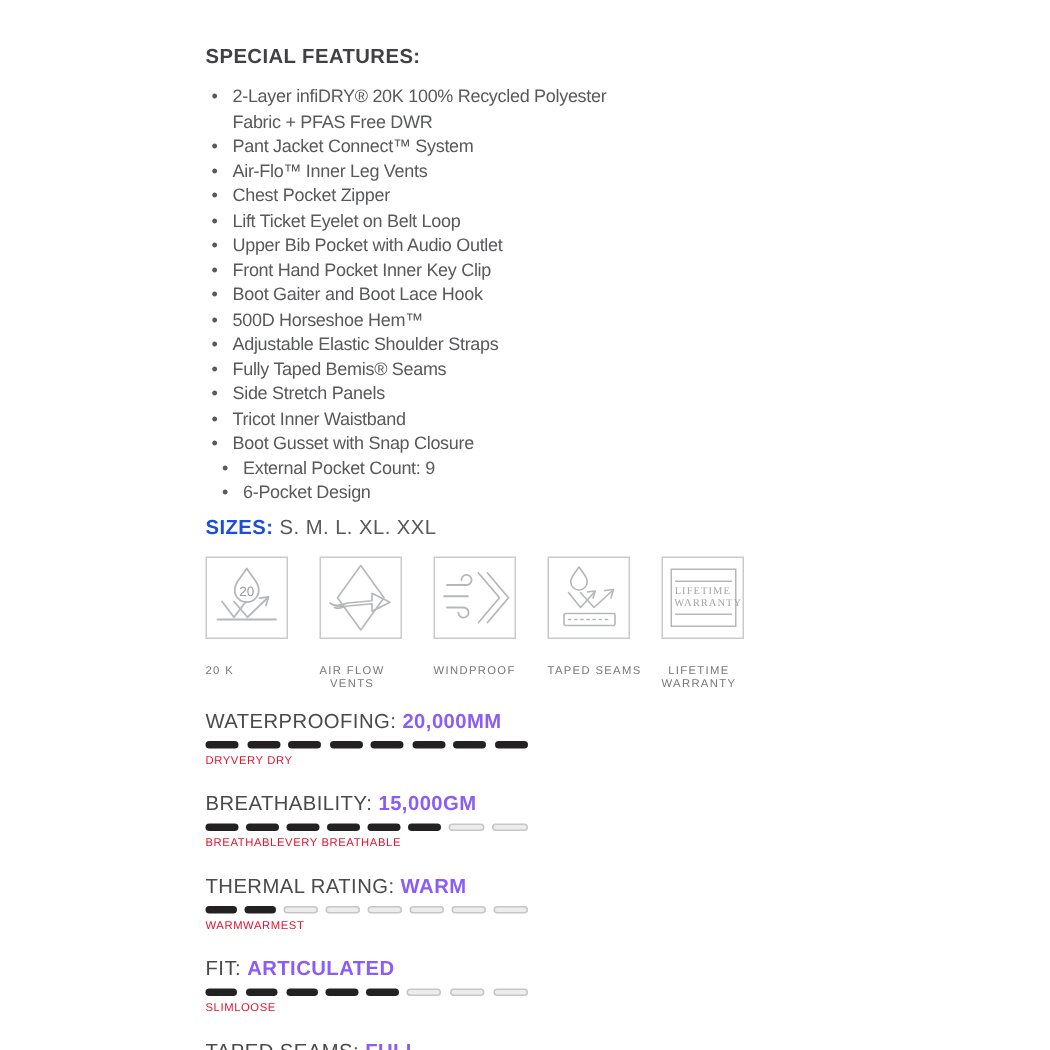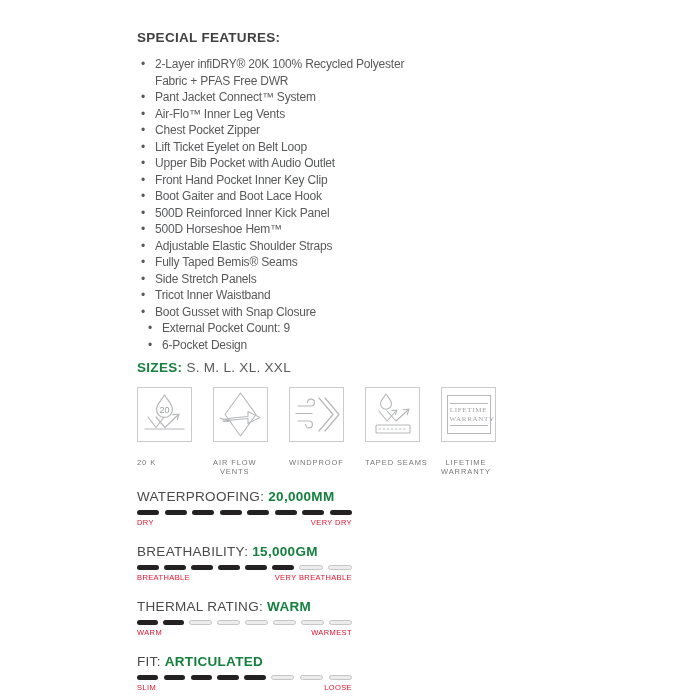--- a/index.html
+++ b/index.html
@@ -14,66 +14,65 @@
   .cols { display:flex; margin-top:11px;flex-direction:column; }
   ul.features { list-style:none; }
   ul.features.left  { width:288px; }
   ul.features.right { width:160px; margin-left:7px; }
   ul.features li { position:relative; padding-left:18px; font-size:12px;
                    line-height:16.5px; letter-spacing:-.2px; color:#58595b; }
   ul.features li::before { content:"•"; position:absolute; left:4px; top:0; color:#58595b; }
 
   
   .sizes { margin-top:7px; font-size:13.5px; letter-spacing:.3px; color:#58595b; }
-  .sizes b { color:#15803d; font-weight:700; }
+  .sizes b { color:#1d4ed8; font-weight:700; }
 
   
   .icons-row { display:flex; gap:21px; margin-top:12px; }
   .icon-cell { width:55px; display:flex; flex-direction:column; align-items:flex-start; }
   .icon-box { width:55px; height:55px; border:1px solid #c9cacc; display:flex;
               align-items:center; justify-content:center; background:#fff; }
   .icon-box svg { display:block; }
   .icon-label { margin-top:16px; font-size:7.5px; letter-spacing:.9px; color:#76777a;
                 text-align:center; line-height:9px; white-space:nowrap; }
   .stamp { width:44px; padding:7px 2px; border:1px solid #b5b7b9; }
   .stamp-text { border-top:1px solid #b5b7b9; border-bottom:1px solid #b5b7b9;
                 padding:2px 0; text-align:center; font-family:"Liberation Serif", serif;
                 font-size:7px; letter-spacing:.7px; line-height:8.5px; color:#a3a5a7; }
 
   
   .ratings { margin-top:13px; }
   .rating { margin-bottom:17px; }
   .rating-title { font-size:13.5px; letter-spacing:.3px; color:#4a4a4c; }
-  .rating-title .rt-value { font-weight:700; color:#15803d;text-align:right; }
+  .rating-title .rt-value { font-weight:700; color:#8b5cf6;text-align:right; }
   .bar { display:flex; gap:5.5px; width:215px; margin-top:6px; }
   .seg { flex:1; height:5px; border-radius:3px; }
   .seg.filled { background:#242122; }
   .seg.empty  { background:#ececec; border:1px solid #c6c6c6; }
-  .bar-labels { width:215px; display:flex; justify-content:space-between;
+  .bar-labels { width:215px; display:flex; 
                 margin-top:3px; font-size:7.5px; letter-spacing:.4px; color:#e8112d; }
 </style>
 </head>
 <body>
 
 <div class="page">
   <div class="content">
 
     <div class="sf-title">SPECIAL FEATURES:</div>
 
     <div class="cols">
       <ul class="features left" id="feat-left">
           <li>2-Layer infiDRY® 20K 100% Recycled Polyester Fabric + PFAS Free DWR</li>
           <li>Pant Jacket Connect™ System</li>
           <li>Air-Flo™ Inner Leg Vents</li>
           <li>Chest Pocket Zipper</li>
           <li>Lift Ticket Eyelet on Belt Loop</li>
           <li>Upper Bib Pocket with Audio Outlet</li>
           <li>Front Hand Pocket Inner Key Clip</li>
           <li>Boot Gaiter and Boot Lace Hook</li>
-          <li>500D Reinforced Inner Kick Panel</li>
           <li>500D Horseshoe Hem™</li>
           <li>Adjustable Elastic Shoulder Straps</li>
           <li>Fully Taped Bemis® Seams</li>
           <li>Side Stretch Panels</li>
           <li>Tricot Inner Waistband</li>
           <li>Boot Gusset with Snap Closure</li>
         </ul>
       <ul class="features right" id="feat-right">
           <li>External Pocket Count: 9</li>
           <li>6-Pocket Design</li>

